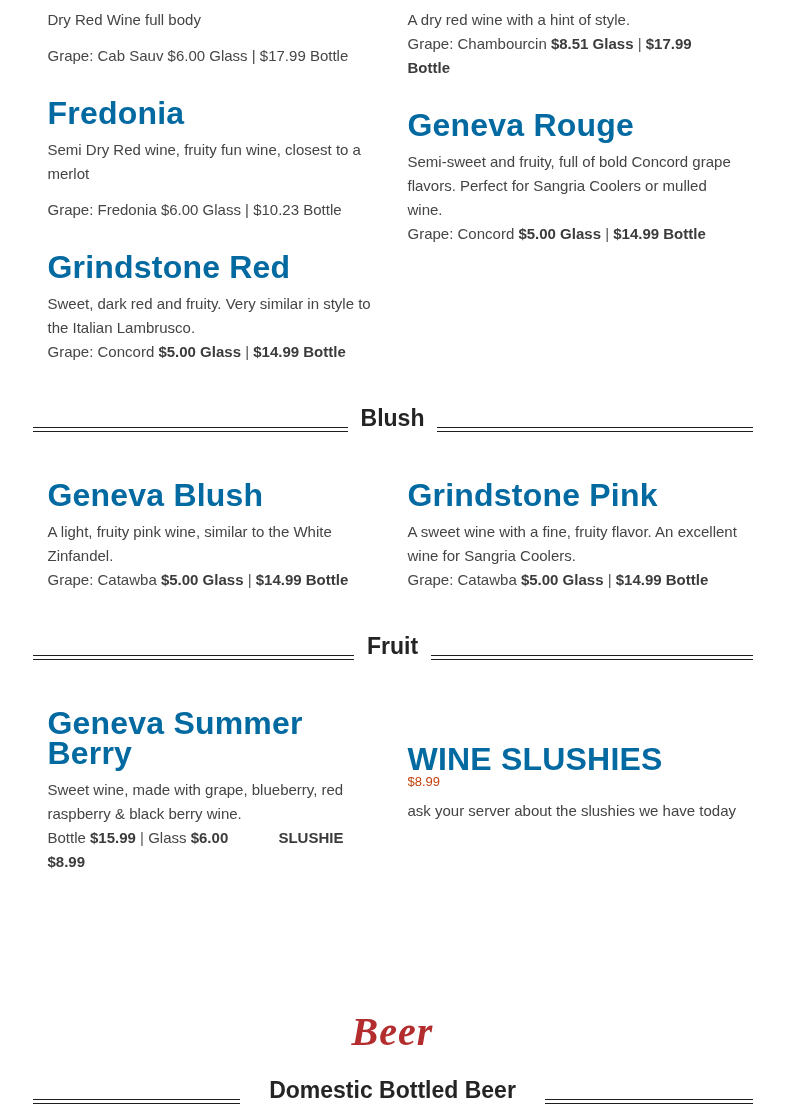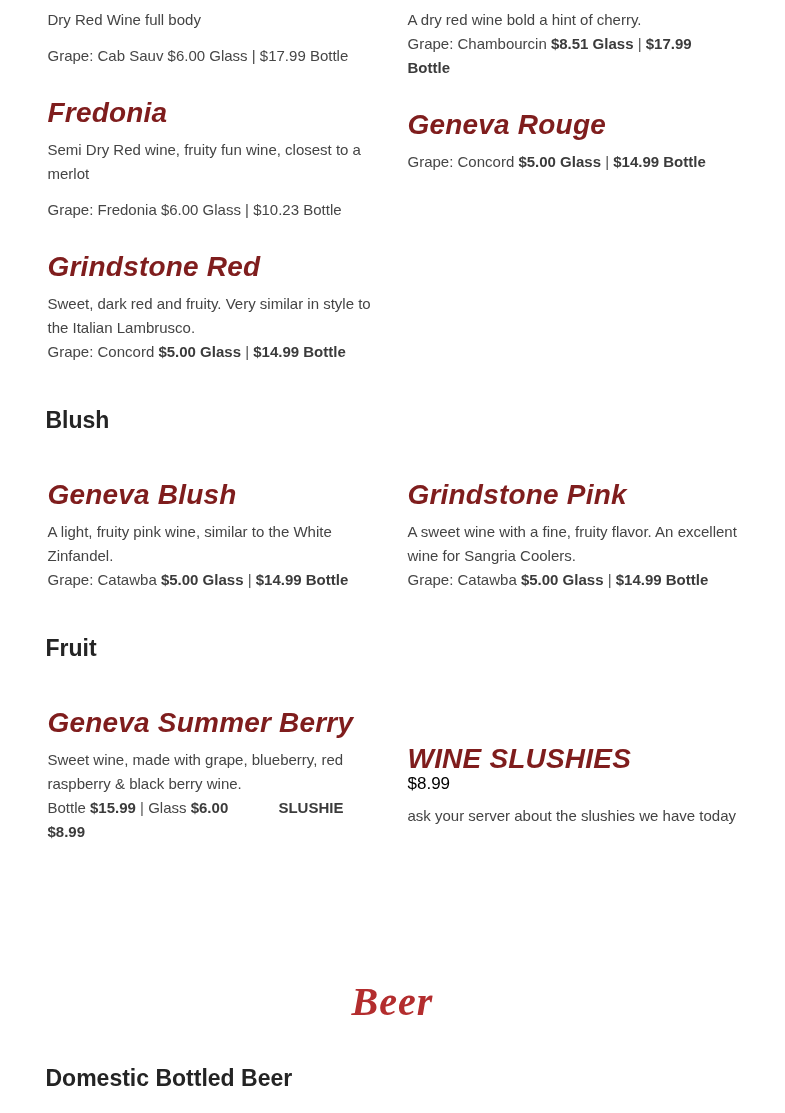--- a/index.html
+++ b/index.html
@@ -3,55 +3,55 @@
 <meta charset="utf-8">
 <style>
   * { margin:0; padding:0; box-sizing:border-box; }
   html, body { width:785px; height:1113px; overflow:hidden; background:#ffffff; }
   body { font-family:"Liberation Sans", sans-serif; color:#444444; }
   .page { width:720px; margin:0 auto; padding-top:8px; }
 
   .cols { display:grid; grid-template-columns:330px 330px; column-gap:30px; padding:0 15px; }
 
   .item-name {
-    font-size:28px; line-height:30px; font-weight:700; color:#7f1d1d;
-    margin:30px 0 10px; letter-spacing:0.2px;font-style:italic;
+    font-size:32px; line-height:30px; font-weight:700; color:#0369a1;
+    margin:30px 0 10px; letter-spacing:0.2px;
   }
   .col > .item:first-child .item-name { margin-top:36px; }
   .red-cols .col > .item:first-child .item-name { margin-top:30px; }
 
   .desc { font-size:15px; line-height:24px; color:#444444; }
   .item.spaced .desc { margin-bottom:12px; }
 
   .price-line { font-size:15px; line-height:24px; color:#464646; }
   .price-line strong { color:#3b3b3b; font-weight:700; }
   .price-line .sep { color:#555555; }
   .slushie-offer { margin-left:46px; }
 
-  .section-heading { display:flex; align-items:flex-start; margin:40px 0 12px; height:28px;flex-direction:column; }
+  .section-heading { display:flex; align-items:flex-end; margin:40px 0 12px; height:28px; }
   .section-heading .dline {
     flex:1; height:5px;
     border-top:1px solid #1f1f1f; border-bottom:1px solid #1f1f1f;
   }
   .section-heading .label {
     padding:0 13px; font-size:23px; line-height:28px; font-weight:700; color:#242424;
     white-space:nowrap;
   }
   .section-heading.tight { margin-top:20px;gap:16px; }
 
   .beer-title {
     margin-top:134px; text-align:center;
     font-family:Liberation Serif, serif; font-style:italic; font-weight:700;
     font-size:40px; line-height:48px; color:#b32d2e; letter-spacing:1px;
   }
 
   .name-row { display:flex; justify-content:space-between; align-items:baseline; margin:30px 0 10px;flex-direction:column; }
   .col > .item:first-child .name-row { margin-top:36px; }
   .name-row .item-name { margin:0; }
-  .name-row .item-price { font-size:17px; font-weight:400; color:#000000; }
+  .name-row .item-price { font-size:13px; font-weight:400; color:#c2410c; }
 </style>
 </head>
 <body>
 
 <div class="page">
 
   <section>
     <div class="cols red-cols">
       <div class="col">
         <div class="item spaced">
@@ -69,30 +69,31 @@
           <p class="price-line">
             <span>Grape: Concord</span>
             <strong>$5.00 Glass</strong>
             <span class="sep">|</span>
             <strong>$14.99 Bottle</strong>
           </p>
         </div>
       </div>
       <div class="col">
         <div class="item">
-          <p class="desc">A dry red wine bold a hint of cherry.</p>
+          <p class="desc">A dry red wine with a hint of style.</p>
           <p class="price-line">
             <span>Grape: Chambourcin</span>
             <strong>$8.51 Glass</strong>
             <span class="sep">|</span>
             <strong>$17.99 Bottle</strong>
           </p>
         </div>
         <div class="item">
           <h3 class="item-name">Geneva Rouge</h3>
+          <p class="desc">Semi-sweet and fruity, full of bold Concord grape flavors. Perfect for Sangria Coolers or mulled wine.</p>
           <p class="price-line">
             <span>Grape: Concord</span>
             <strong>$5.00 Glass</strong>
             <span class="sep">|</span>
             <strong>$14.99 Bottle</strong>
           </p>
         </div>
       </div>
     </div>
   </section>

